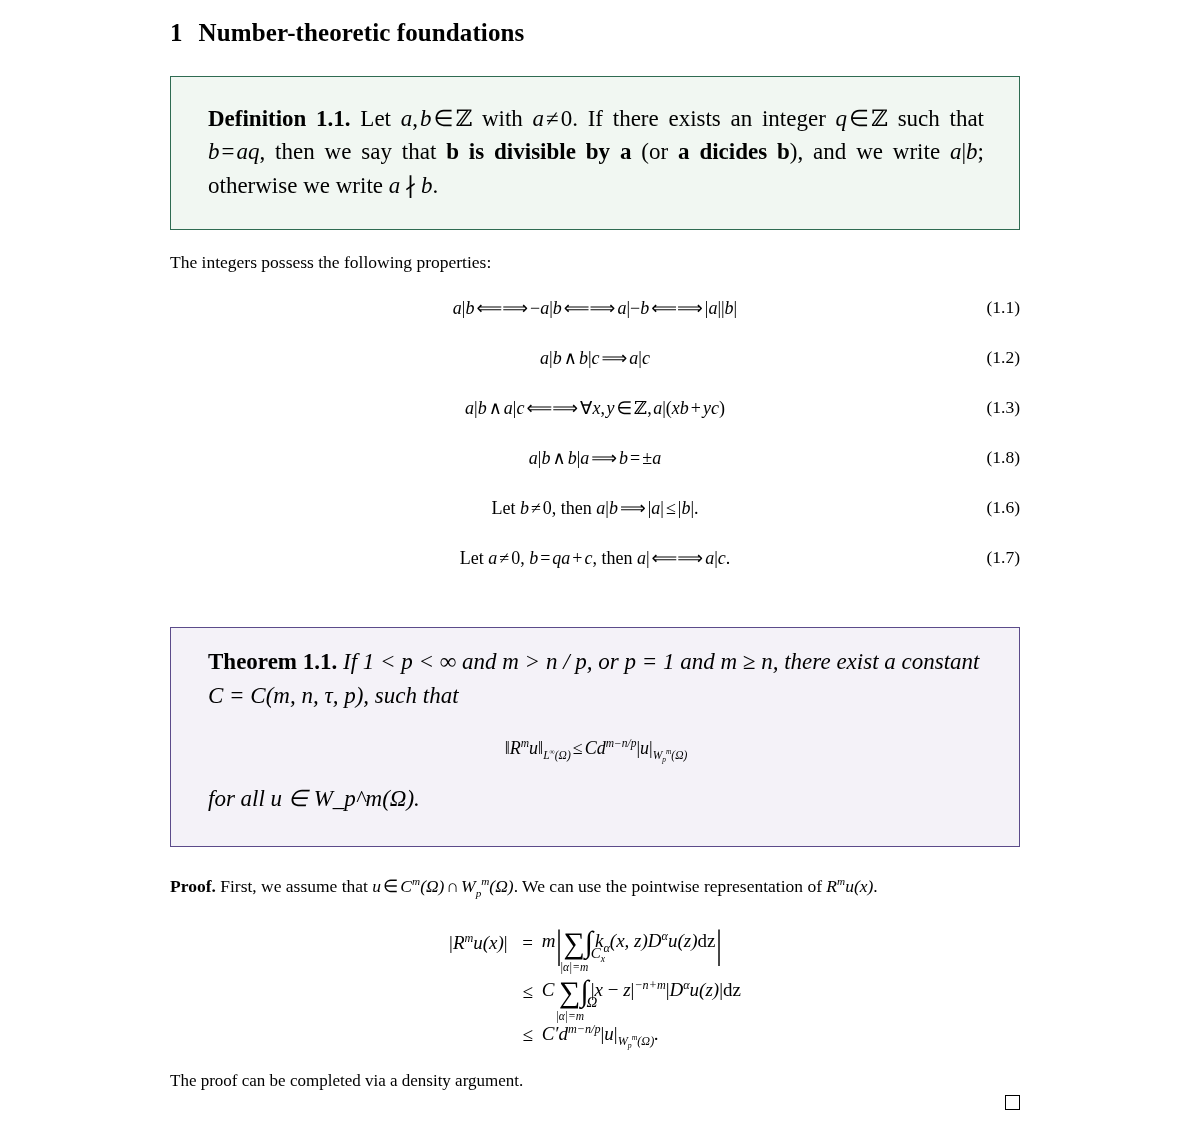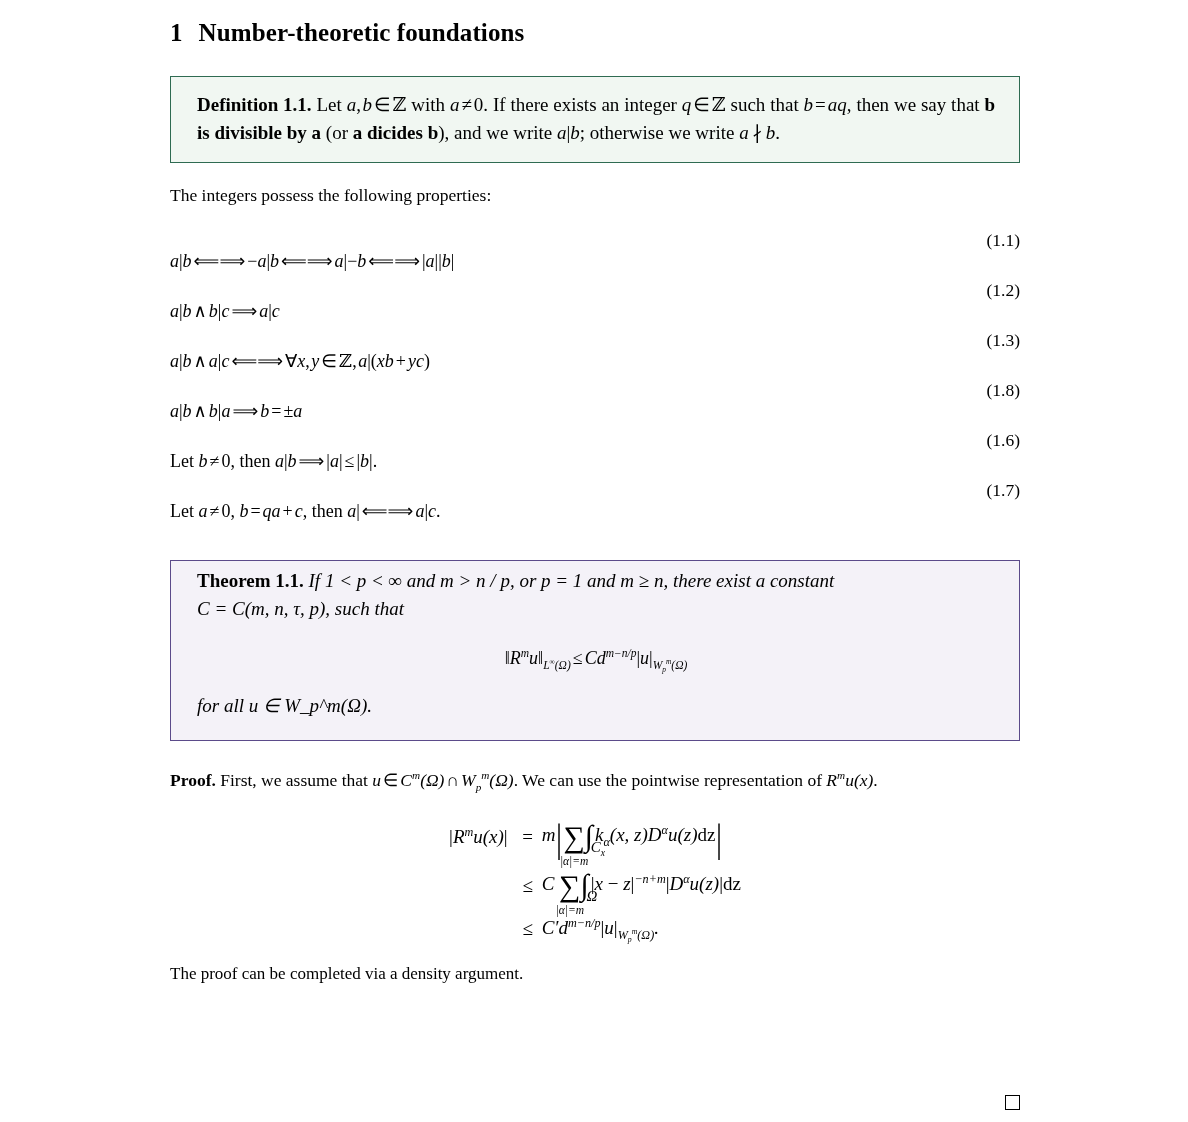--- a/index.html
+++ b/index.html
@@ -49,23 +49,23 @@
     width: 850px;
   }
   .thm-box {
     background: #f4f2f8;
     border: 1px solid #5b4b8a;
     width: 850px;
     margin-top: 30px;
     padding: 6px 24px 20px 26px;
   }
   .para {
-    font-size: 19px;
+    font-size: 23px;
     line-height: 1.45;
-    margin: 0;
+    margin: 11px;
     text-align: justify;
   }
   .body-para {
     margin-top: 19px;
     font-size: 17.5px;
     line-height: 1.5;
   }
   .proof-para {
     margin-top: 26px;
     font-size: 17.5px;
@@ -85,22 +85,22 @@
   }
   .eqrow {
     display: flex;
     align-items: baseline;
     justify-content: center;
     position: relative;
     height: 50px;
     font-size: 18px;
   }
   .eqbody {
+    text-align: center;
     width: 100%;
-    margin-top: 20px;
   }
   .eqtag {
     position: absolute;
     right: 0;
     font-style: normal;
     font-size: 17.5px;
   }
   .thm-eq {
     text-align: center;
     margin: 26px 0 22px 0;

